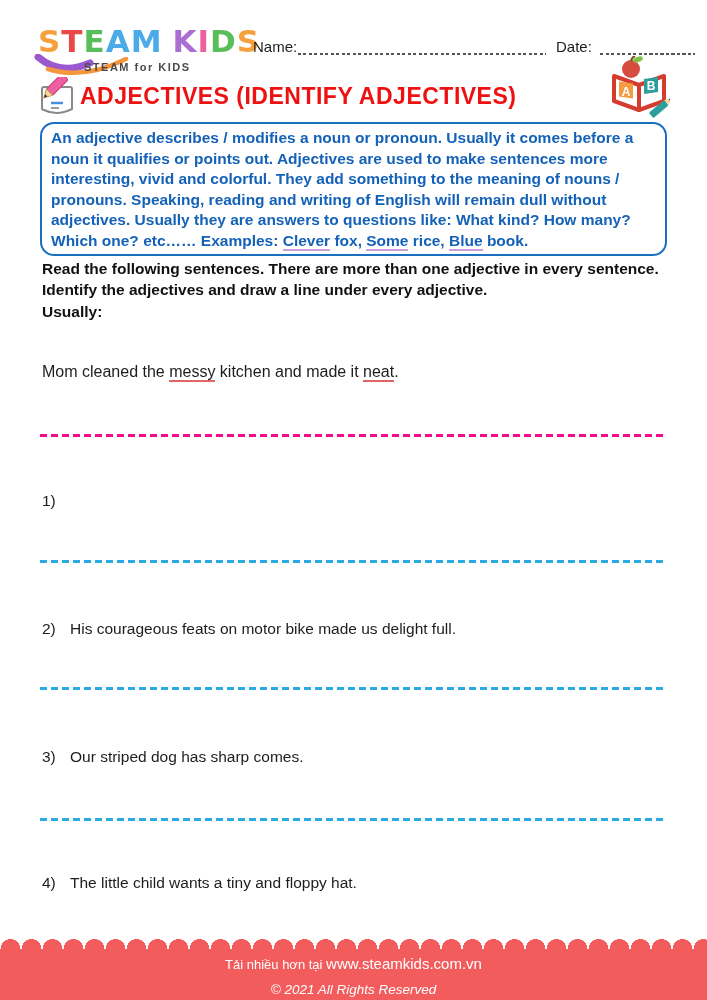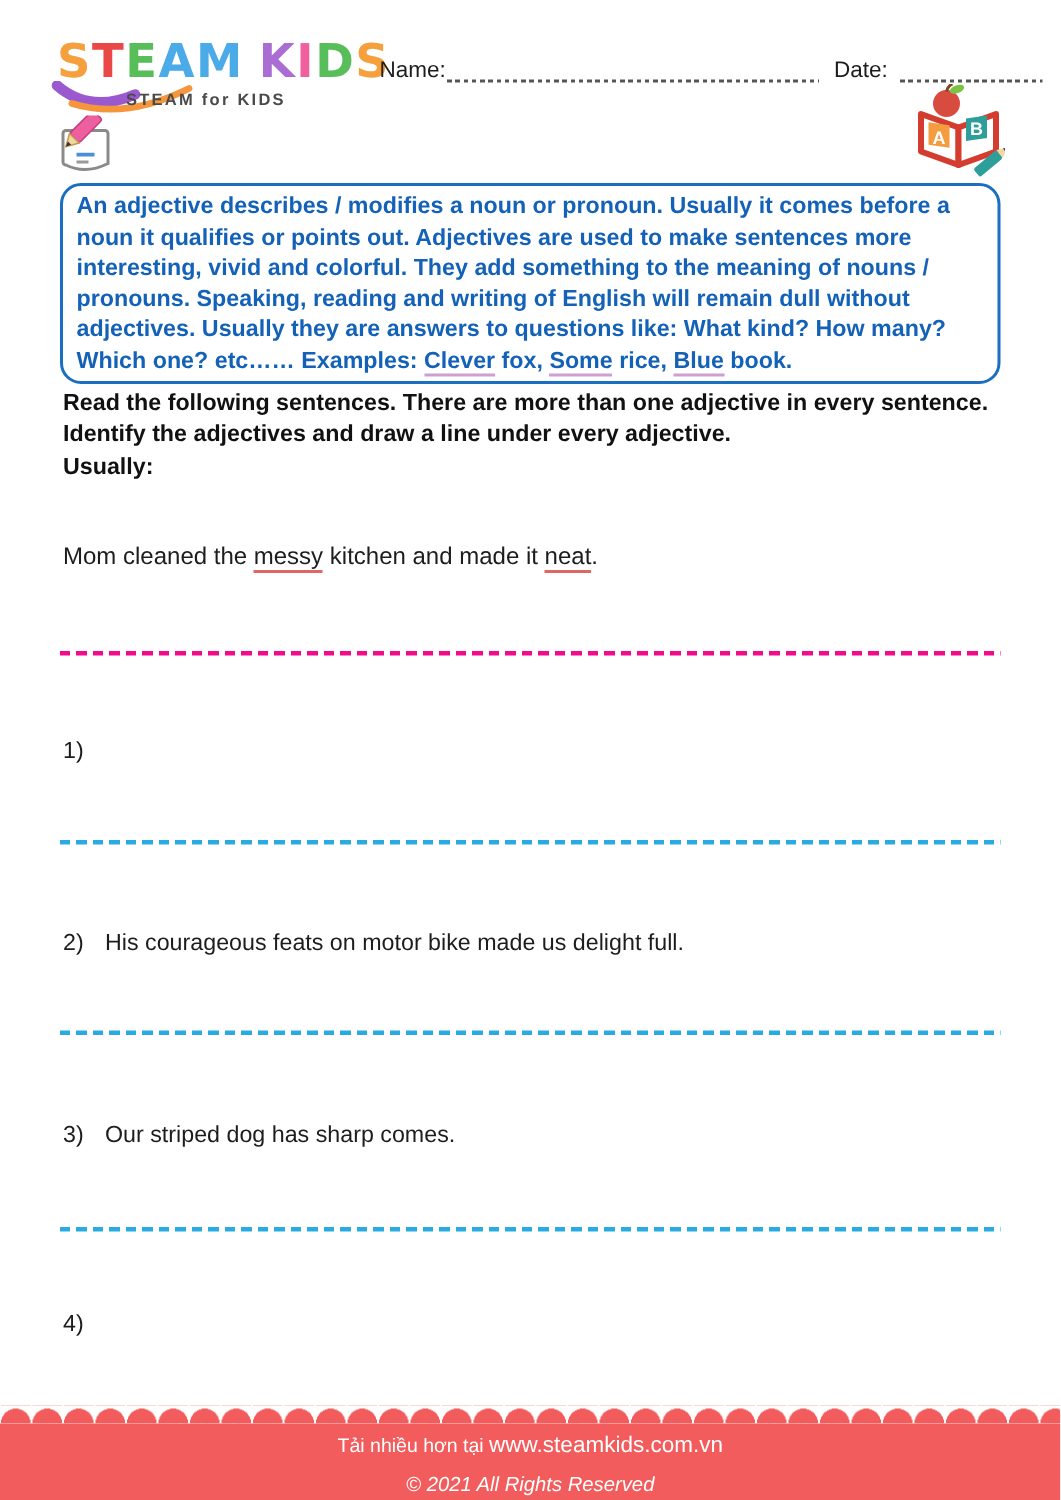--- a/index.html
+++ b/index.html
@@ -134,20 +134,21 @@
       <path d="M8 10 h26 a2 2 0 0 1 2 2 v20 c-10 5 -20 5 -28 1 a2 2 0 0 1 -2 -2 v-19 a2 2 0 0 1 2 -2 z" fill="#ffffff" stroke="#8a8a8a" stroke-width="2"></path>
       <line x1="15" y1="26" x2="27" y2="26" stroke="#4a90d9" stroke-width="2.5"></line>
       <line x1="15" y1="31" x2="23" y2="31" stroke="#9a9a9a" stroke-width="2"></line>
       <g transform="rotate(45 16 12)">
         <rect x="12" y="-6" width="9" height="22" rx="2" fill="#EE5FA0" stroke="#c43b7e" stroke-width="1"></rect>
         <path d="M12 16 L16.5 24 L21 16 z" fill="#f3d7a0" stroke="#c49a55" stroke-width="1"></path>
         <path d="M15 20.5 L16.5 24 L18 20.5 z" fill="#333"></path>
       </g>
     </svg>
   </div>
+  <div class="page-title">ADJECTIVES (IDENTIFY ADJECTIVES)</div>
   <div class="corner-icon">
     <svg width="62" height="66" viewBox="0 0 62 66">
 
       <circle cx="23" cy="13" r="9" fill="#D84B3F"></circle>
       <path d="M23 5 q1 -4 4 -5" stroke="#7a4a21" stroke-width="2" fill="none"></path>
       <ellipse cx="30" cy="3.5" rx="5" ry="2.6" fill="#7DC242" transform="rotate(-20 30 3.5)"></ellipse>
 
       <path d="M31 54 L6 45 L6 20 L31 29 Z" fill="#ffffff" stroke="#D43C2F" stroke-width="4" stroke-linejoin="round"></path>
       <path d="M31 54 L56 45 L56 20 L31 29 Z" fill="#ffffff" stroke="#D43C2F" stroke-width="4" stroke-linejoin="round"></path>
 
@@ -185,20 +186,21 @@
   <div class="divider cyan" style="top:687px;"></div>
 
   <div class="q-row" style="top:748px;">
     <span class="q-num">3)</span>
     <span>Our striped dog has sharp comes.</span>
   </div>
   <div class="divider cyan" style="top:818px;"></div>
 
   <div class="q-row" style="top:874px;">
     <span class="q-num">4)</span>
+    <span>The little child wants a tiny and floppy hat.</span>
   </div>
 
   <div class="footer">
     <div class="footer-scallops"></div>
     <div class="footer-band">
       <div class="footer-line1"><span>Tải nhiều hơn tại </span><span class="site">www.steamkids.com.vn</span></div>
       <div class="footer-line2">© 2021 All Rights Reserved</div>
     </div>
   </div>
 

